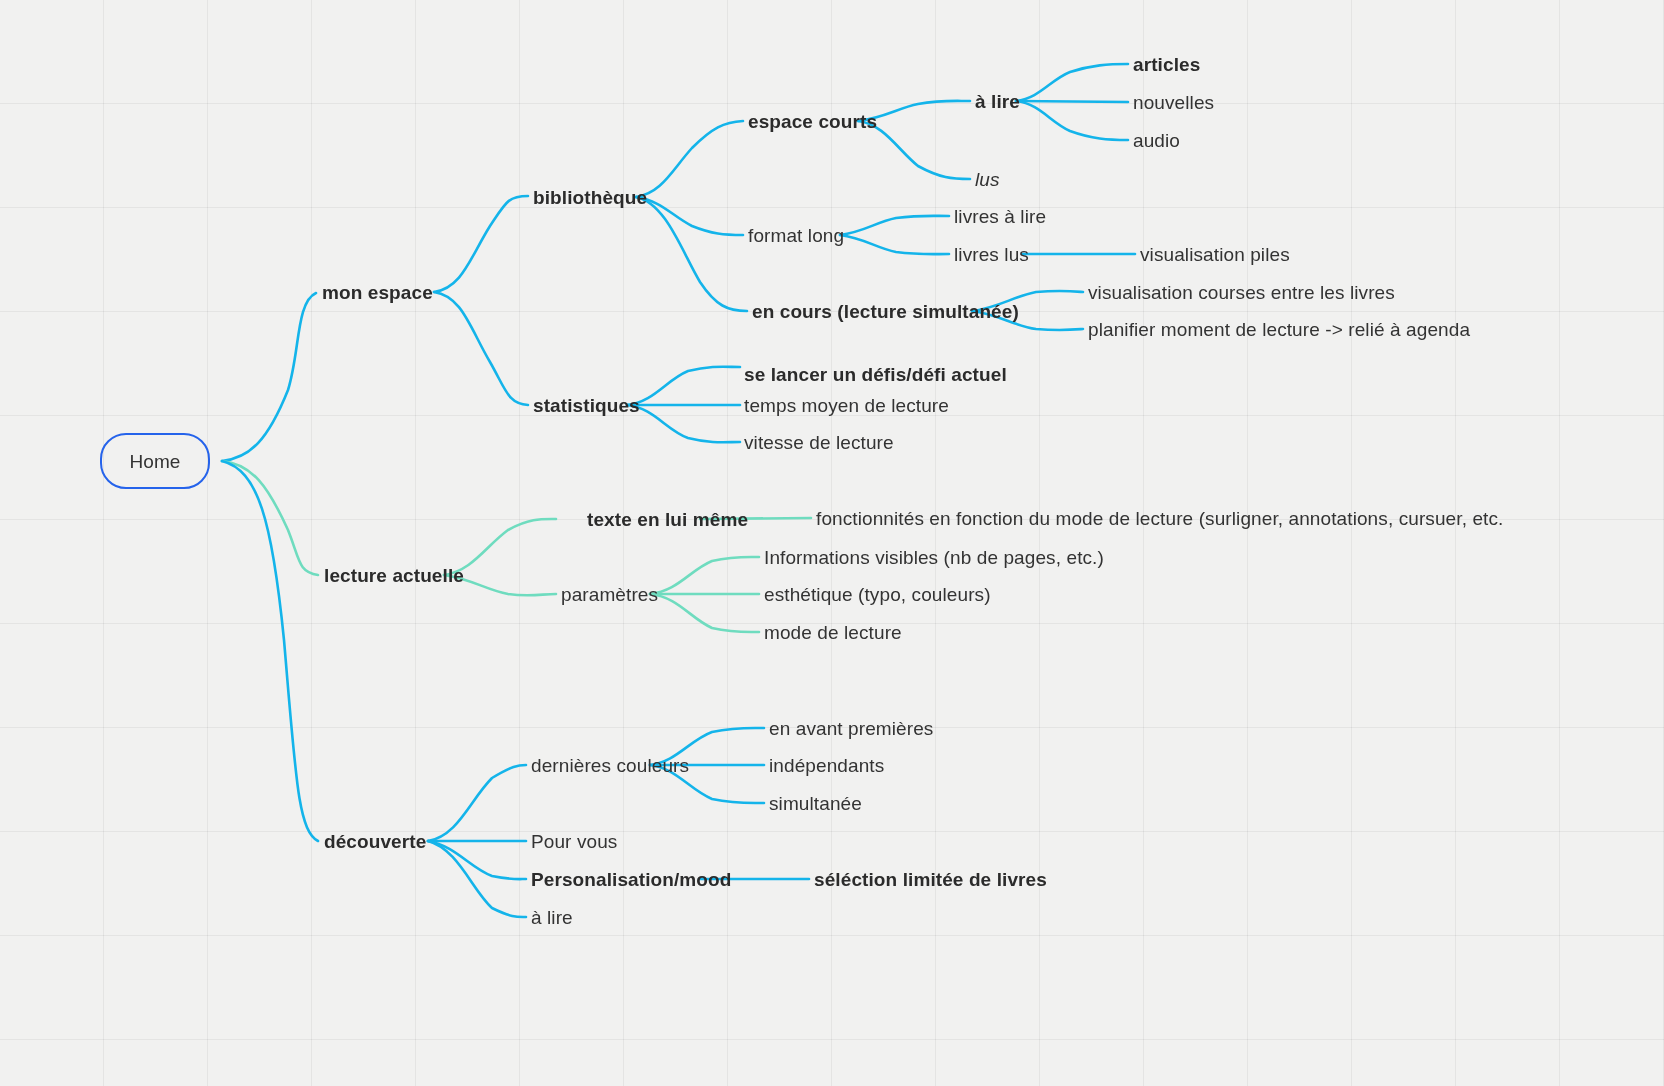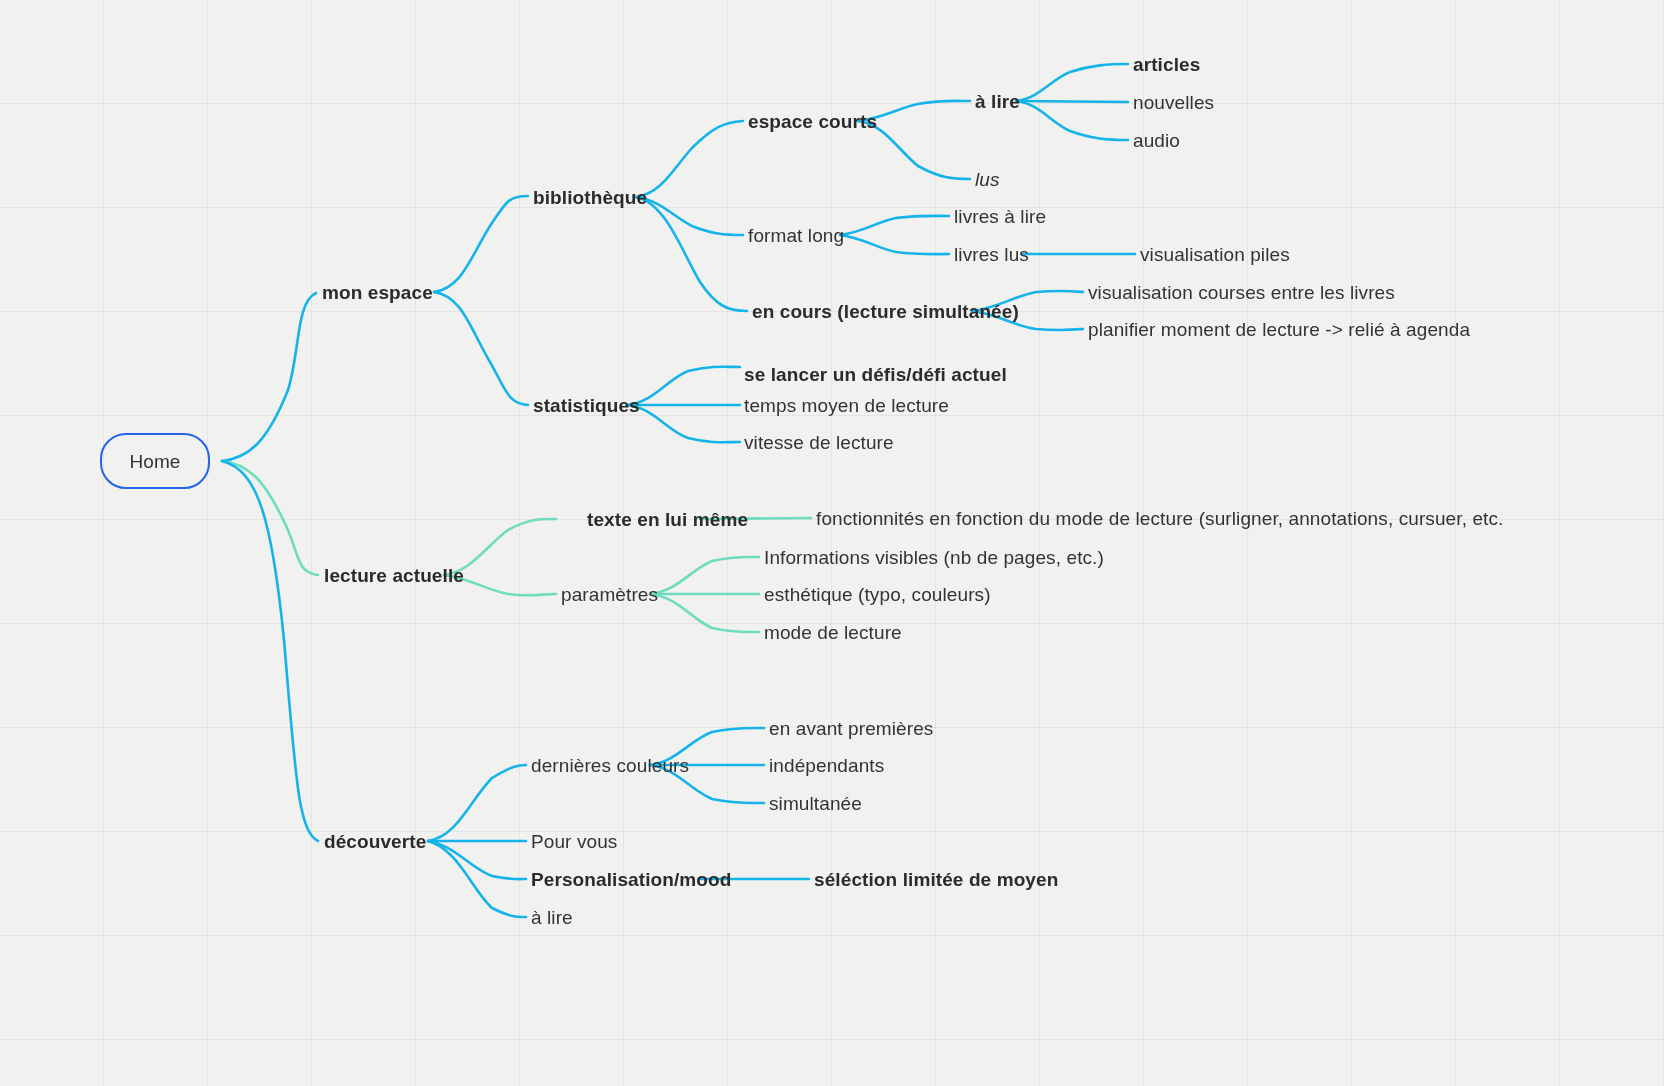--- a/index.html
+++ b/index.html
@@ -132,17 +132,17 @@
       <div class="node" style="left: 764px; top: 557px;"><span>Informations visibles (nb de pages, etc.)</span></div>
       <div class="node" style="left: 764px; top: 594px;"><span>esthétique (typo, couleurs)</span></div>
       <div class="node" style="left: 764px; top: 632px;"><span>mode de lecture</span></div>
       <div class="node bold" style="left: 324px; top: 841px;"><span>découverte</span></div>
       <div class="node" style="left: 531px; top: 765px;"><span>dernières couleurs</span></div>
       <div class="node" style="left: 769px; top: 728px;"><span>en avant premières</span></div>
       <div class="node" style="left: 769px; top: 765px;"><span>indépendants</span></div>
       <div class="node" style="left: 769px; top: 803px;"><span>simultanée</span></div>
       <div class="node" style="left: 531px; top: 841px;"><span>Pour vous</span></div>
       <div class="node bold" style="left: 531px; top: 879px;"><span>Personalisation/mood</span></div>
-      <div class="node bold" style="left: 814px; top: 879px;"><span>séléction limitée de moyen</span></div>
+      <div class="node bold" style="left: 814px; top: 879px;"><span>séléction limitée de livres</span></div>
       <div class="node" style="left: 531px; top: 917px;"><span>à lire</span></div>
     </div>
 
 </div>
 
 </body></html>

